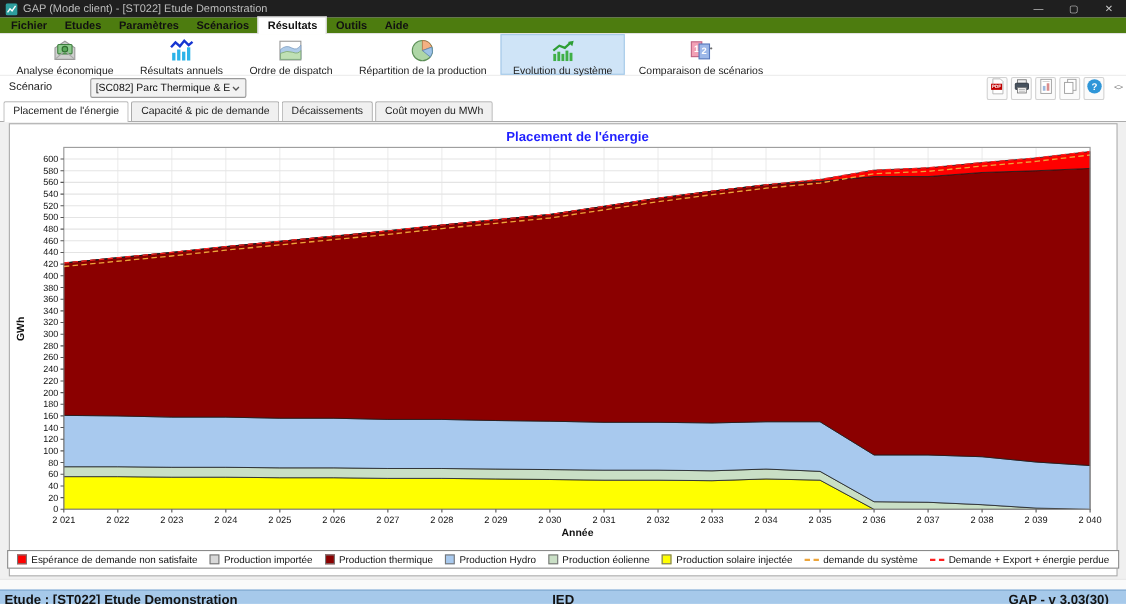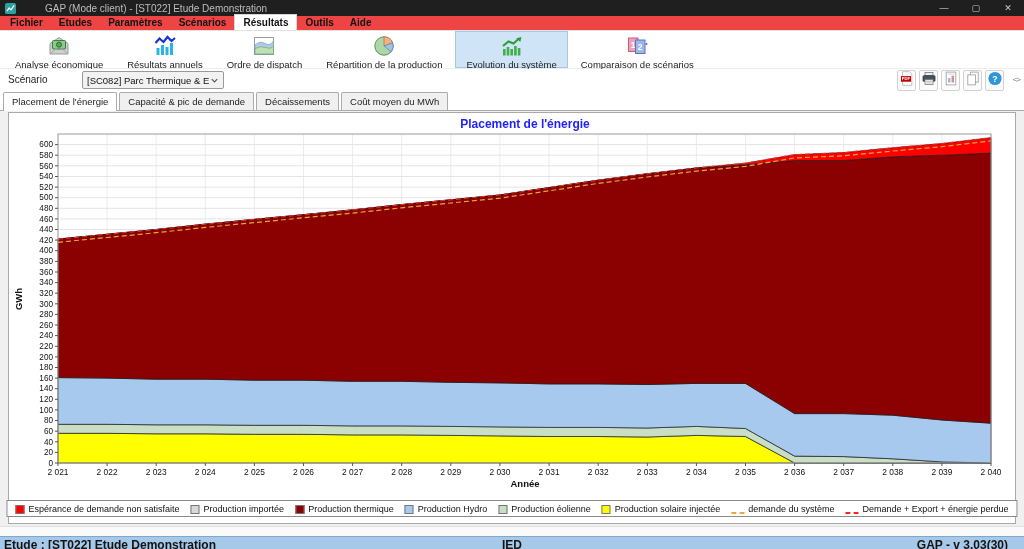--- a/index.html
+++ b/index.html
@@ -2,26 +2,26 @@
 <html><head>
 <meta charset="utf-8">
 <style>
   * { margin:0; padding:0; box-sizing:border-box; }
   html,body { width:1024px; height:549px; overflow:hidden; font-family:"Liberation Sans", sans-serif; background:#fff; }
   .app { position:absolute; inset:0; width:1024px; height:549px; }
 
   
   .titlebar { position:absolute; top:0; left:0; right:0; height:16px; background:#1f1f1f; display:flex; align-items:center; }
   .appicon { width:11px; height:11px; margin:0 5px 0 5px; display:inline-flex; }
-  .titletext { color:#bdbdbd; font-size:10px; white-space:nowrap;margin-left:24px; }
+  .titletext { color:#bdbdbd; font-size:10px; white-space:nowrap; }
   .wincontrols { position:absolute; right:0; top:0; height:16px; display:flex; }
   .wincontrols span { width:32px; text-align:center; color:#c9c9c9; font-size:9px; line-height:16px; cursor:default; }
 
   
-  .menubar { position:absolute; top:16px; left:0; right:0; height:15px; background:#ef4444; border-bottom:1px solid #e2e2e2; display:flex; align-items:flex-end; padding-left:2px; }
+  .menubar { position:absolute; top:16px; left:0; right:0; height:15px; background:#4d7c0f; border-bottom:1px solid #e2e2e2; display:flex; align-items:center; padding-left:2px; }
   .menuitem { font-size:10px; font-weight:bold; color:#111; padding:1px 8px 0 8px; line-height:14px; }
   .menuitem.active { background:#fff; border:1px solid #d6d6d6; border-bottom:none; }
 
   
   .toolbar { position:absolute; top:31px; left:0; right:0; height:38px; background:#fff; border-bottom:1px solid #ececec; display:flex; align-items:stretch; padding-left:4px; }
   .tbtn { display:flex; flex-direction:column; align-items:center; justify-content:flex-start; padding:2px 10px 1px 10px; margin-right:2px; border:1px solid transparent; }
   .tbtn.selected { background:#cfe4f7; border:1px solid #a4c8e8; }
   .tbtn .ticon { width:26px; height:24px; }
   .tbtn .ticon svg { width:100%; height:100%; }
   .tbtn .tlabel { font-size:9.5px; color:#222; white-space:nowrap; margin-top:1px; }
@@ -46,21 +46,21 @@
   .content { position:absolute; top:111px; left:0; right:0; height:415px; background:#f0f0f0; }
   .chart-panel { position:absolute; left:8px; top:1px; width:1008px; height:412px; background:#fff; border:1px solid #a9a9a9; }
   #chart-svg-host { position:absolute; inset:0; }
   #chart-svg-host svg { display:block; }
   .yt { font-size:8.2px; fill:#111; text-anchor:end; font-family:"Liberation Sans",sans-serif; }
   .xt { font-size:8.4px; fill:#111; text-anchor:middle; font-family:"Liberation Sans",sans-serif; }
   .ctitle { font-size:12px; font-weight:bold; fill:#1f1fff; text-anchor:middle; font-family:"Liberation Sans",sans-serif; }
   .alab { font-size:9.5px; font-weight:bold; fill:#111; text-anchor:middle; font-family:"Liberation Sans",sans-serif; }
 
   .legend { position:absolute; left:50%; transform:translateX(-50%); top:387px; height:17px; background:#fff; border:1px solid #8a8a8a; display:flex; align-items:center; padding:0 8px; gap:11px; white-space:nowrap; }
-  .litem { display:flex; align-items:flex-end; gap:4px; font-size:9px; color:#111; }
+  .litem { display:flex; align-items:center; gap:4px; font-size:9px; color:#111; }
   .lswatch { width:9px; height:9px; border:1px solid #777; display:inline-block; }
   .ldash { width:13px; height:0; border-top:2px dashed #f00; display:inline-block; }
 
   
   .statusstrip { position:absolute; bottom:13px; left:0; right:0; height:10px; background:#fafafa; border-top:1px solid #e0e0e0; }
   .statusbar { position:absolute; bottom:0; left:0; right:0; height:13px; background:#a6c9ea; border-top:1px solid #7fa8cf; font-size:12px; font-weight:bold; color:#131313; }
   .statusbar .sl { position:absolute; left:4px; top:0.5px; }
   .statusbar .sc { position:absolute; left:50%; transform:translateX(-50%); top:0.5px; }
   .statusbar .sr { position:absolute; right:16px; top:0.5px; }
 </style>

